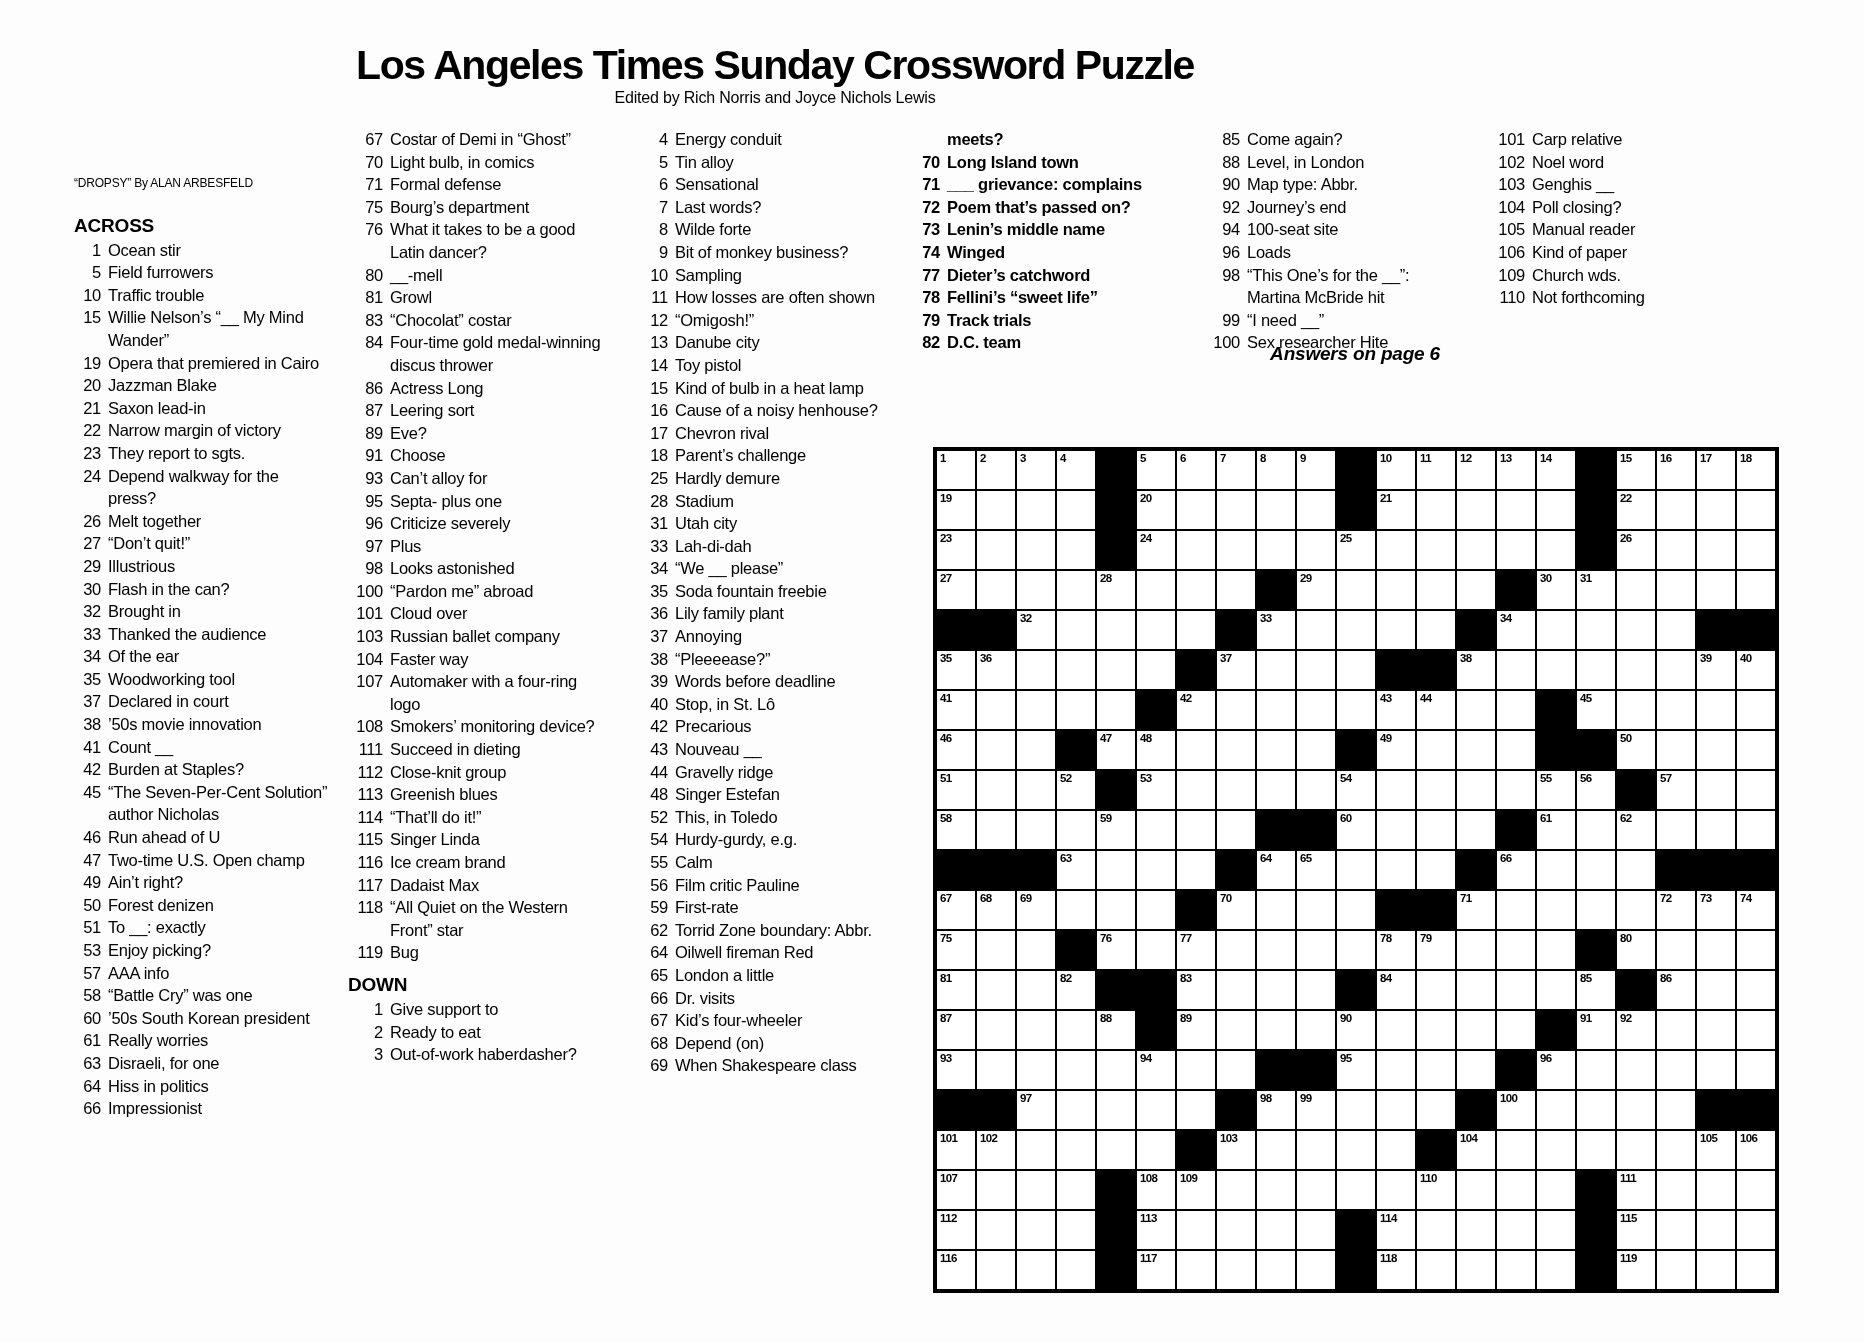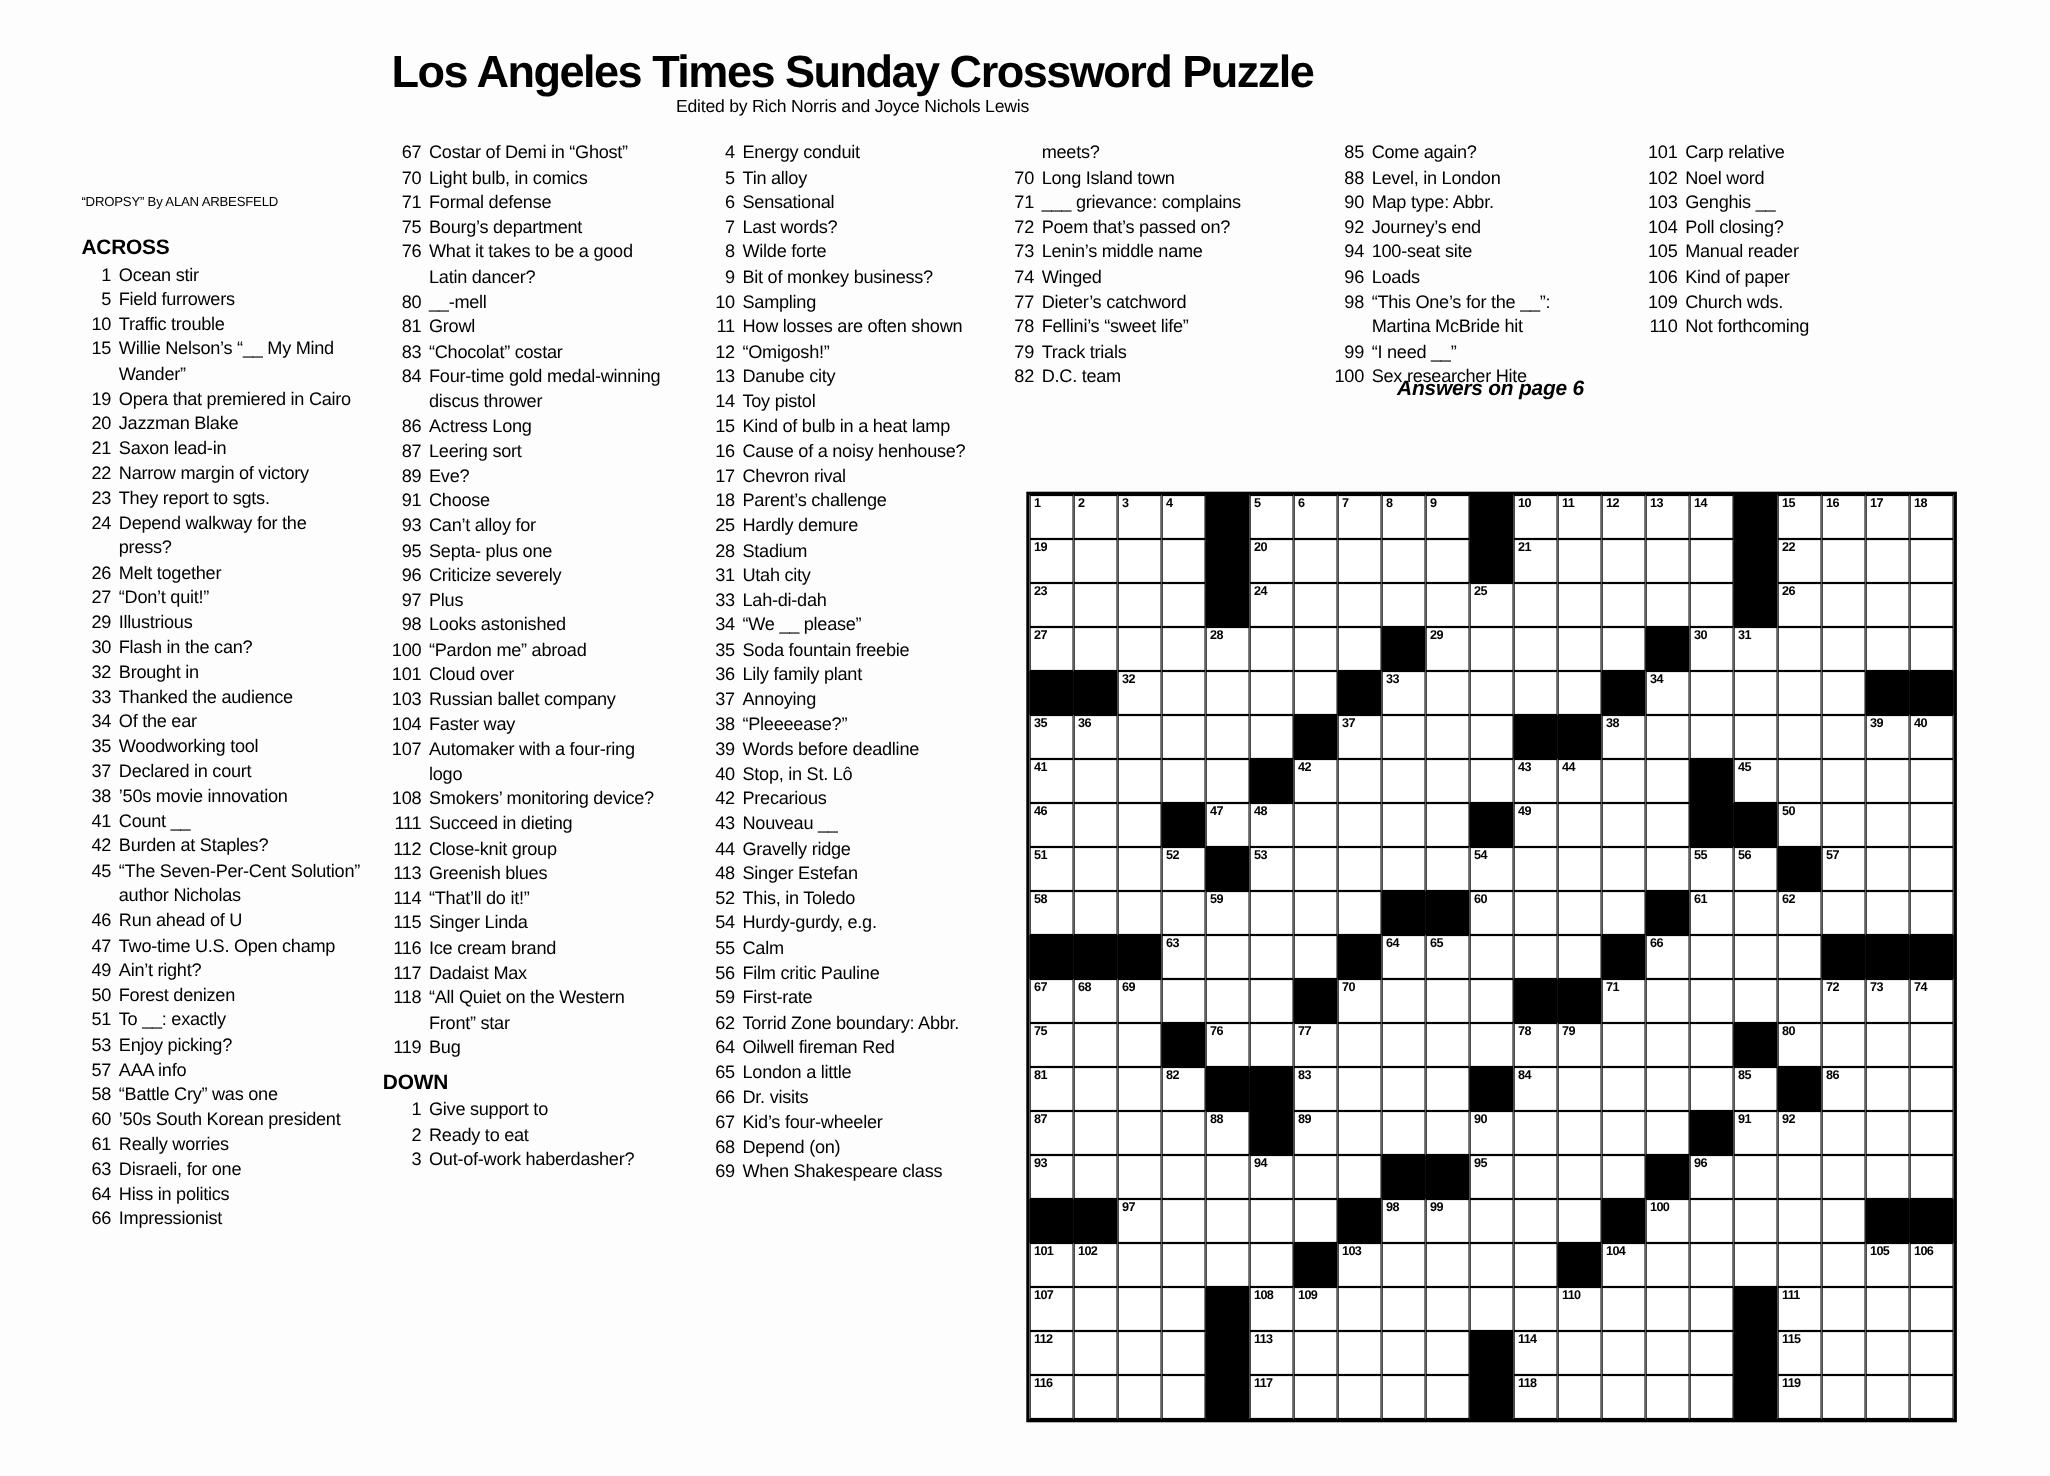--- a/index.html
+++ b/index.html
@@ -9,21 +9,21 @@
   .title{position:absolute;left:0;top:42px;width:1550px;text-align:center;
          font-size:41px;font-weight:700;letter-spacing:-1.4px;margin:0;line-height:46px;}
   .subtitle{position:absolute;left:0;top:89px;width:1550px;text-align:center;
             font-size:16px;letter-spacing:-0.2px;}
   .answers-note{position:absolute;top:343px;left:1155px;width:400px;text-align:center;
                 font-size:19px;font-weight:700;font-style:italic;letter-spacing:-0.2px;}
   .col{position:absolute;top:128px;width:300px;}
   .col1{left:74px;}
   .col2{left:348px;}
   .col3{left:633px;}
-  .col4{left:905px;}
+  .col4{left:905px;font-weight:bold;}
   .col5{left:1205px;}
   .col6{left:1490px;}
   .byline{font-weight:400;font-size:12px;line-height:22.6px;margin-bottom:19px;letter-spacing:-0.2px;margin-top:44px;}
   .heading{font-weight:700;font-size:19px;line-height:24px;margin-bottom:1px;letter-spacing:-0.2px;}
   .col2 .heading{margin-top:9px;}
   .clue{display:flex;align-items:flex-start;font-size:16.5px;line-height:22.6px;letter-spacing:-0.25px;}
   .cnum{width:35px;min-width:35px;text-align:right;}
   .col1 .cnum{width:27px;min-width:27px;}
   .ctext{margin-left:7px;white-space:pre-line;}
   #grid{position:absolute;left:933px;top:447px;border:3px solid #000;background:#fff;

